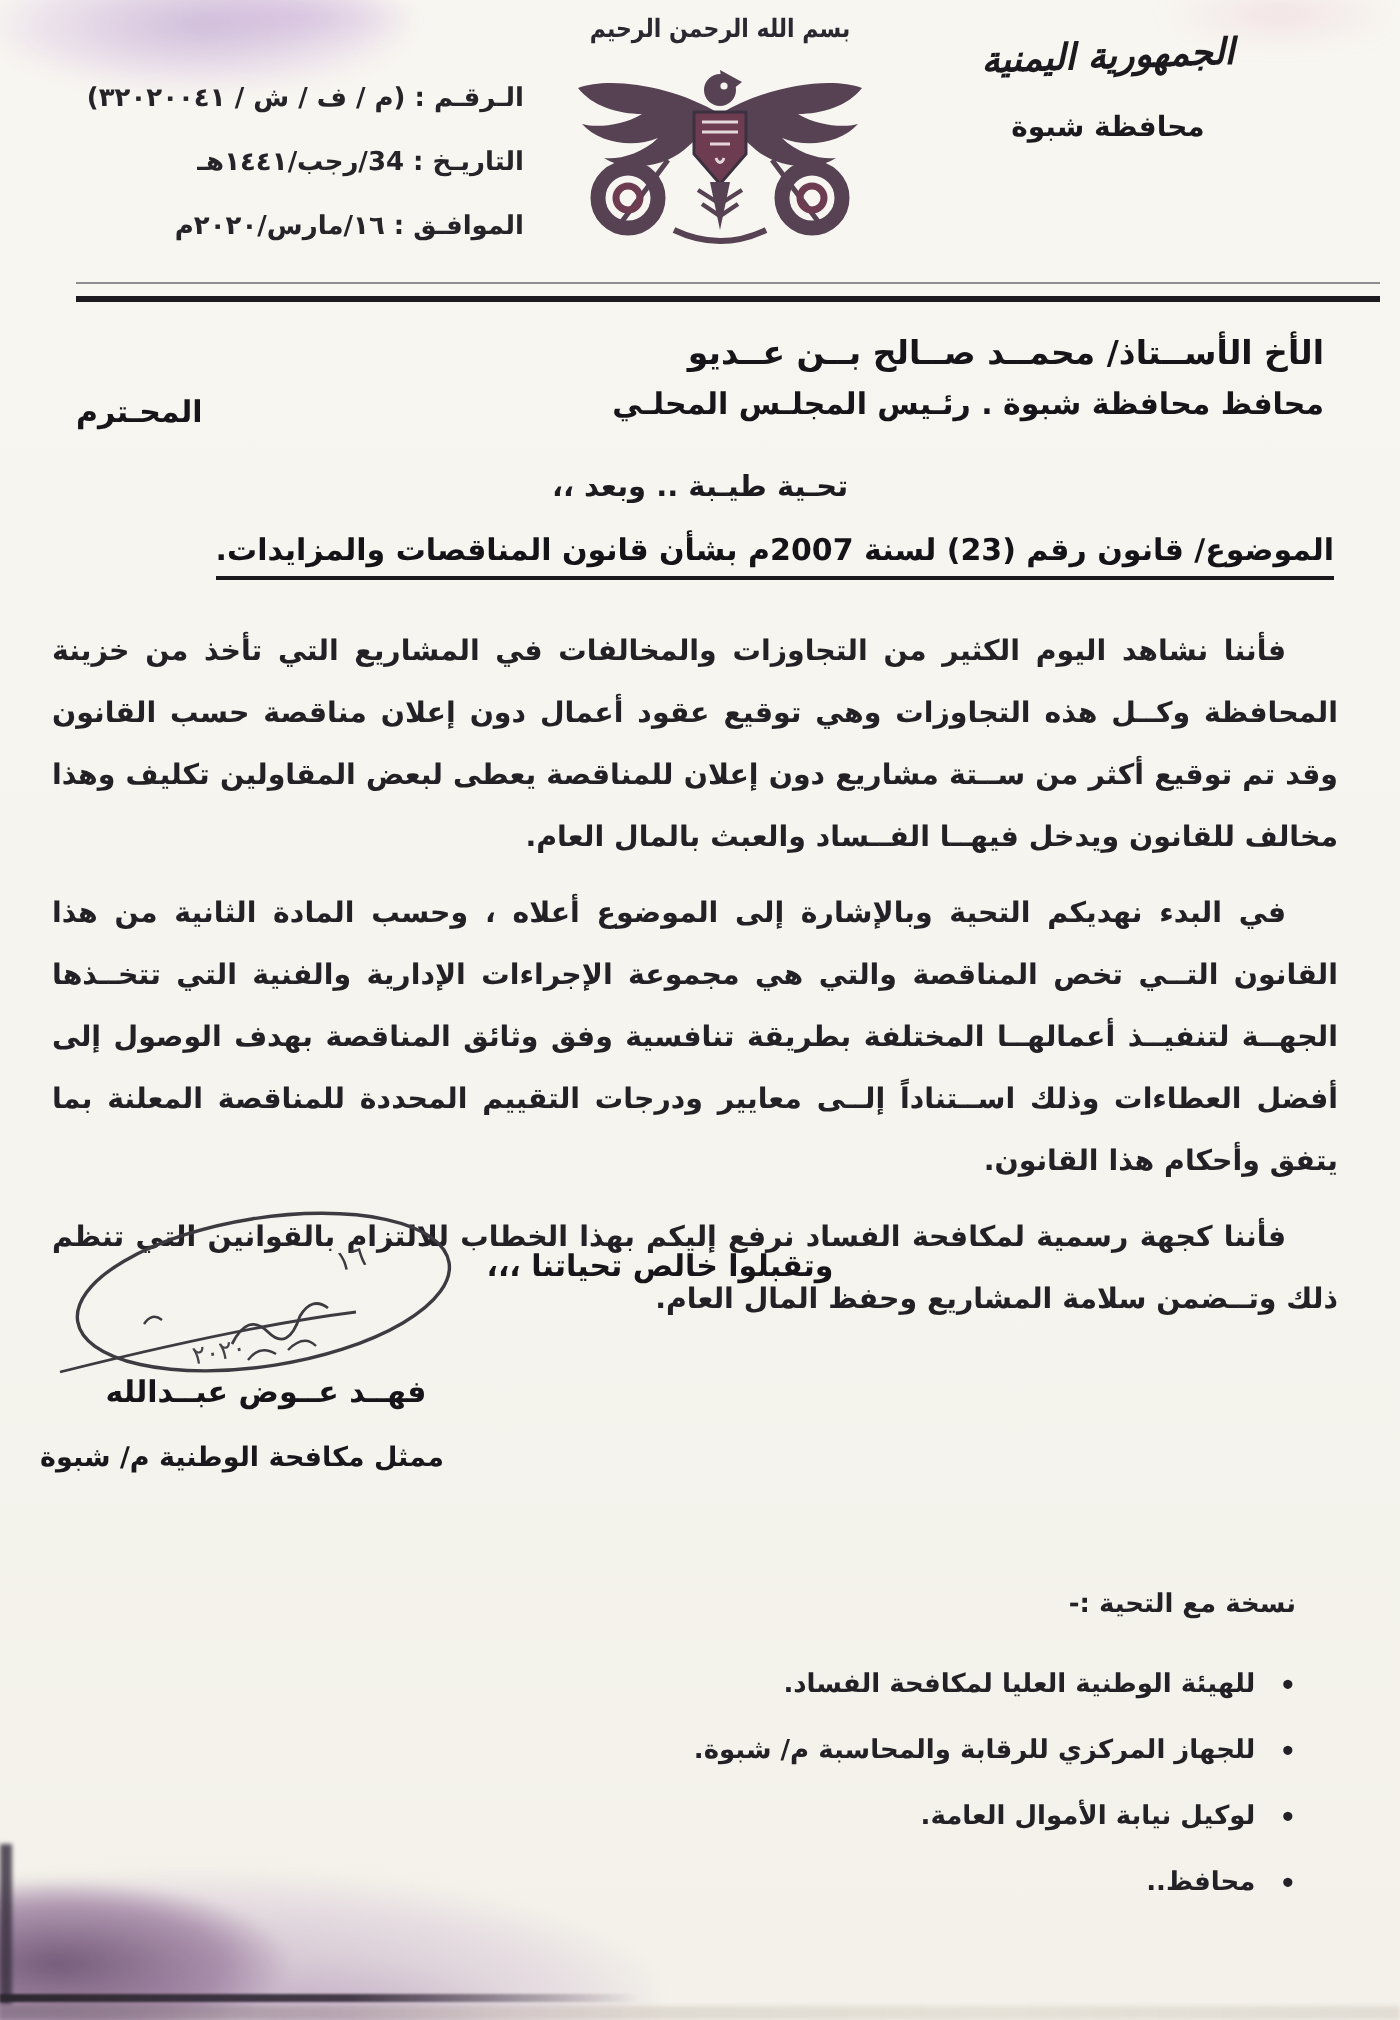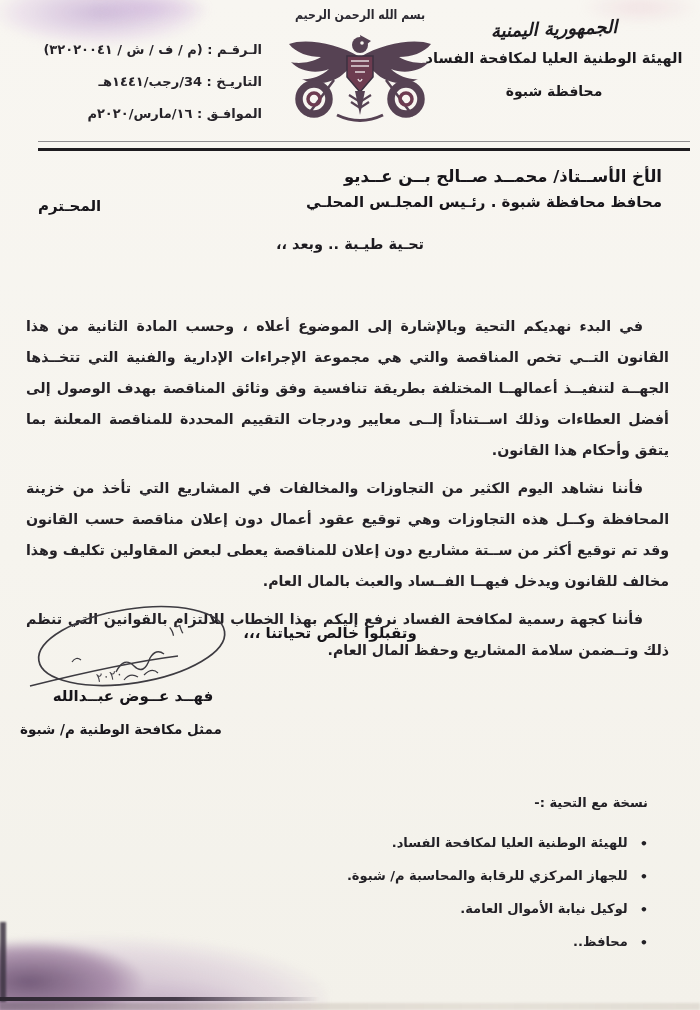--- a/index.html
+++ b/index.html
@@ -119,38 +119,40 @@
       <circle cx="29" cy="76" r="6" fill="none" stroke="#6d3c50" stroke-width="3.5"></circle>
       <circle cx="121" cy="76" r="6" fill="none" stroke="#6d3c50" stroke-width="3.5"></circle>
       <path d="M70 68 l5 24 5 -24 z" fill="#564253"></path>
       <path d="M64 72 l11 7 11 -7 M66 79 l9 6 9 -6" stroke="#564253" stroke-width="2.2" fill="none"></path>
       <path d="M52 92 q 23 11 46 0" stroke="#564253" stroke-width="3" fill="none"></path>
     </svg>
   </div>
 
   <div class="hdr-right">
     <div class="hdr-country">الجمهورية اليمنية</div>
-    <div class="hdr-authority">الهيئة الوطنية العليا لمكافحة الفساد</div>
     <div class="hdr-gov">محافظة شبوة</div>
   </div>
 
   <div class="rule"></div>
 
   <div class="recipient">
     <div class="r1">الأخ الأســتاذ/ محمــد صــالح بــن عــديو</div>
     <div class="r2">محافظ محافظة شبوة . رئـيس المجلـس المحلـي</div>
   </div>
   <div class="honorific">المحـترم</div>
 
   <div class="greeting">تحـية طيـبة .. وبعد ،،</div>
 
+  <div class="subject-wrap">
+    <span class="subject">الموضوع/ قانون رقم (23) لسنة 2007م بشأن قانون المناقصات والمزايدات.</span>
+  </div>
 
   <div class="body-text">
+    <p>فأننا نشاهد اليوم الكثير من التجاوزات والمخالفات في المشاريع التي تأخذ من خزينة المحافظة وكــل هذه التجاوزات وهي توقيع عقود أعمال دون إعلان مناقصة حسب القانون وقد تم توقيع أكثر من ســتة مشاريع دون إعلان للمناقصة يعطى لبعض المقاولين تكليف وهذا مخالف للقانون ويدخل فيهــا الفــساد والعبث بالمال العام.</p>
     <p>في البدء نهديكم التحية وبالإشارة إلى الموضوع أعلاه ، وحسب المادة الثانية من هذا القانون التــي تخص المناقصة والتي هي مجموعة الإجراءات الإدارية والفنية التي تتخــذها الجهــة لتنفيــذ أعمالهــا المختلفة بطريقة تنافسية وفق وثائق المناقصة بهدف الوصول إلى أفضل العطاءات وذلك اســتناداً إلــى معايير ودرجات التقييم المحددة للمناقصة المعلنة بما يتفق وأحكام هذا القانون.</p>
-    <p>فأننا نشاهد اليوم الكثير من التجاوزات والمخالفات في المشاريع التي تأخذ من خزينة المحافظة وكــل هذه التجاوزات وهي توقيع عقود أعمال دون إعلان مناقصة حسب القانون وقد تم توقيع أكثر من ســتة مشاريع دون إعلان للمناقصة يعطى لبعض المقاولين تكليف وهذا مخالف للقانون ويدخل فيهــا الفــساد والعبث بالمال العام.</p>
     <p>فأننا كجهة رسمية لمكافحة الفساد نرفع إليكم بهذا الخطاب للالتزام بالقوانين التي تنظم ذلك وتــضمن سلامة المشاريع وحفظ المال العام.</p>
   </div>
 
   <div class="closing">وتقبلوا خالص تحياتنا ،،،</div>
 
   <svg class="sig-svg" width="232" height="108" viewBox="0 0 232 108">
     <g transform="rotate(-9 112 52)">
       <ellipse cx="112" cy="50" rx="94" ry="37" fill="none" stroke="#3d3b41" stroke-width="1.7"></ellipse>
     </g>
     <path d="M10 90 C 50 80, 110 66, 158 60" stroke="#3d3b41" stroke-width="1.4" fill="none"></path>

